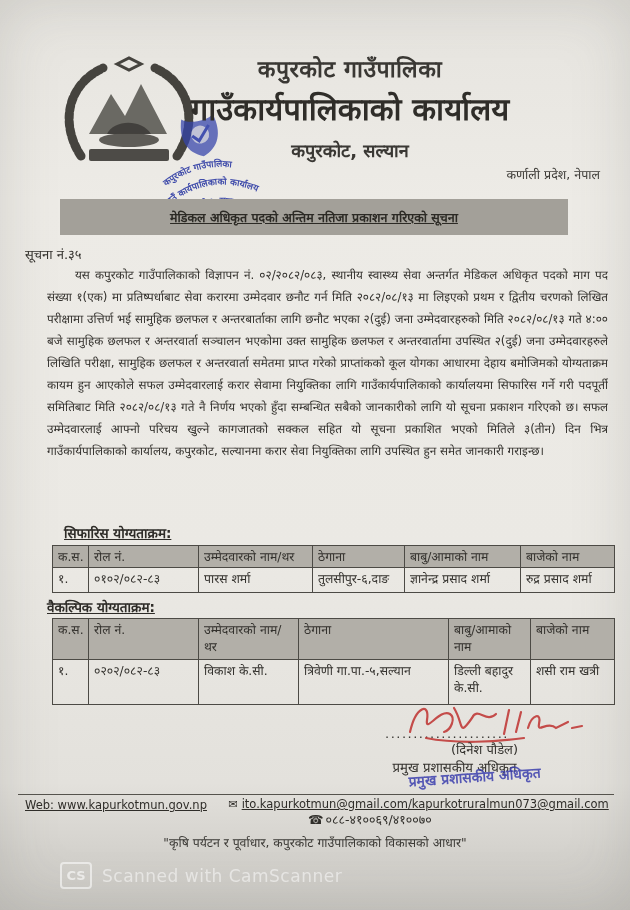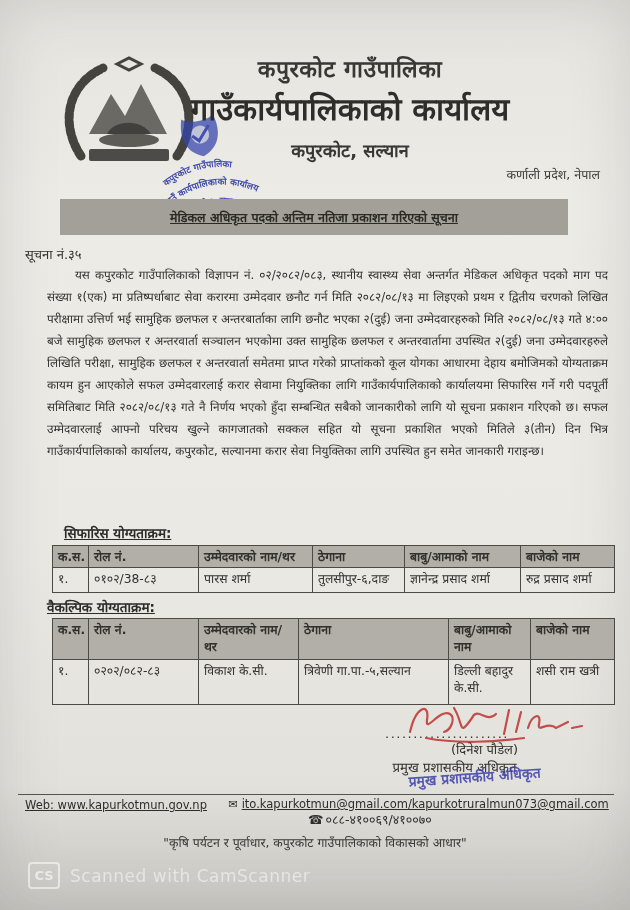--- a/index.html
+++ b/index.html
@@ -20,21 +20,21 @@
     display:flex;align-items:center;justify-content:center;}
   .subject-bar span{font-size:12.5px;font-weight:700;text-decoration:underline;color:#2c2a25;}
   .notice-row{left:25px;top:245px;width:583px;display:flex;font-size:13px;color:#33312d;}
   
   .bodytext{left:47px;top:264px;width:561px;height:260px;overflow:hidden;
     font-size:11.8px;line-height:22px;text-align:justify;text-indent:28px;color:#33312d;}
   .sec-head{font-size:13.5px;font-weight:700;text-decoration:underline;color:#2e2c28;}
   
   table{border-collapse:collapse;table-layout:fixed;font-size:12.3px;color:#33312d;}
   th,td{border:1.4px solid #4c4a45;padding:2px 5px;text-align:left;vertical-align:top;font-weight:400;overflow:hidden;}
-  thead th{background:#b2afa8;font-weight:700;}
+  thead th{background:#b2afa8;font-weight:400;}
   .tbl1{left:52px;top:545px;width:562px;}
   .tbl1 td{height:20px;}
   .tbl2{left:52px;top:618px;width:562px;}
   .tbl2 thead th{height:36px;}
   .tbl2 td{height:40px;}
   
   .dots{left:385px;top:726px;font-size:13px;letter-spacing:1.5px;color:#3a3834;}
   .sig-name{left:388px;top:740px;width:130px;text-align:right;font-size:13px;color:#33312d;}
   .sig-title{left:372px;top:758px;width:165px;text-align:center;font-size:13.2px;color:#33312d;}
   .sig-stamp{left:382px;top:767px;width:185px;text-align:center;font-size:14px;font-weight:700;
@@ -42,21 +42,21 @@
   
   .foot-rule{left:18px;top:794px;width:596px;border-top:1.6px solid #55534d;}
   .web{left:25px;top:798px;font-size:11.5px;text-decoration:underline;color:#2f2d29;}
   .email-wrap{left:228px;top:797px;font-size:11.5px;color:#2f2d29;display:flex;gap:4px;align-items:center;}
   .email-wrap .txt{text-decoration:underline;}
   .phone-wrap{left:308px;top:811px;font-size:12.5px;color:#2f2d29;display:flex;gap:2px;align-items:center;}
   .slogan{left:0;top:834px;width:100%;text-align:center;font-size:12.3px;font-weight:500;color:#3a3834;}
   
   .wm{left:28px;top:862px;display:flex;align-items:center;gap:10px;}
   .wm-badge{width:28px;height:23px;border:2px solid rgba(255,255,255,.55);border-radius:4px;
-    display:flex;align-items:center;justify-content:center;font-size:13px;font-weight:700;color:rgba(255,255,255,.6);}
+    display:flex;align-items:center;justify-content:center;font-size:13px;font-weight:700;color:rgba(255,255,255,.6);margin-left:32px;}
   .wm-text{font-size:17px;color:rgba(255,255,255,.5);letter-spacing:.5px;}
   .emblem{left:55px;top:56px;}
   .roundstamp{left:146px;top:110px;transform:rotate(-10deg);opacity:.92;}
   .redsig{left:396px;top:694px;}
 </style>
 </head>
 <body>
 
 <div class="page">
 
@@ -121,21 +121,21 @@
         <th>रोल नं.</th>
         <th>उम्मेदवारको नाम/थर</th>
         <th>ठेगाना</th>
         <th>बाबु/आमाको नाम</th>
         <th>बाजेको नाम</th>
       </tr>
     </thead>
     <tbody>
       <tr>
         <td>१.</td>
-        <td>०१०२/38-८३</td>
+        <td>०१०२/०८२-८३</td>
         <td>पारस शर्मा</td>
         <td>तुलसीपुर-६,दाङ</td>
         <td>ज्ञानेन्द्र प्रसाद शर्मा</td>
         <td>रुद्र प्रसाद शर्मा</td>
       </tr>
     </tbody>
   </table>
 
   <div class="abs sec-head" style="left:47px;top:598px;">वैकल्पिक योग्यताक्रम:</div>
   <table class="abs tbl2">

